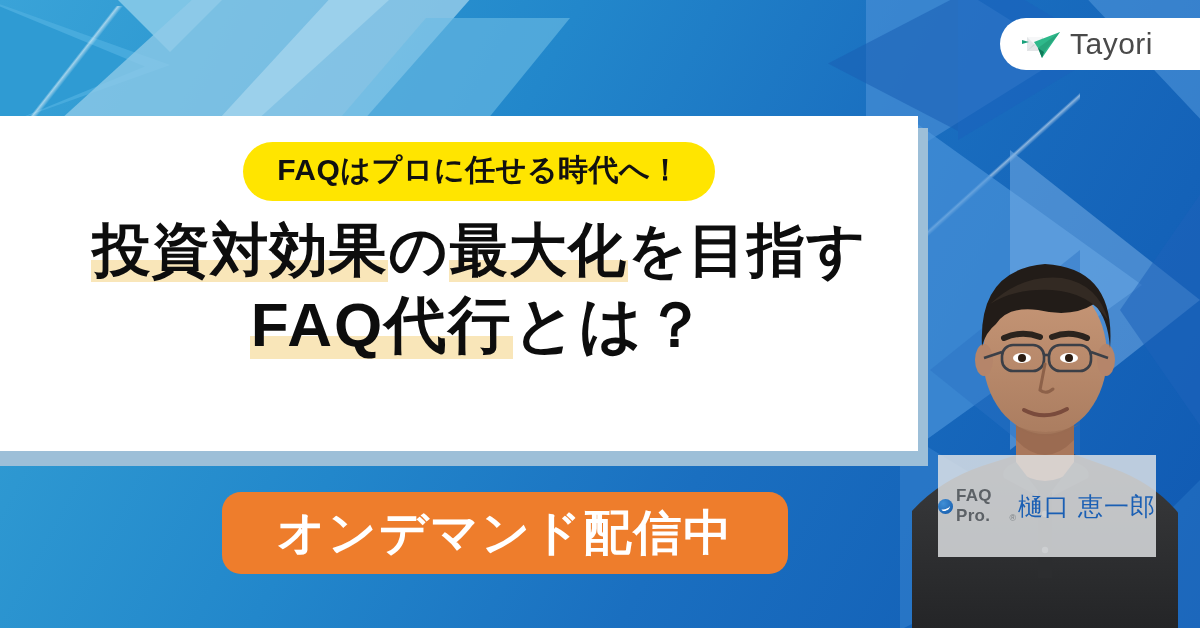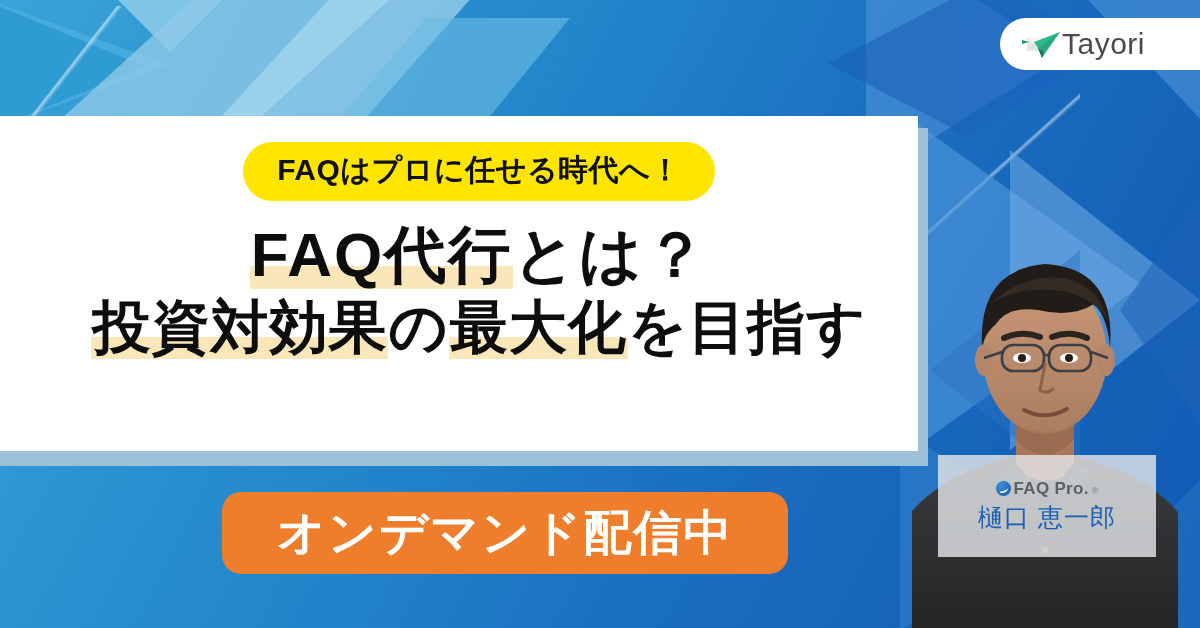--- a/index.html
+++ b/index.html
@@ -123,41 +123,41 @@
     letter-spacing:2px;
     white-space:nowrap;
   }
 
   
   .tayori {
     position:absolute; right:0px; top:18px;
     height:52px; width:200px;
     background:#fff;
     border-radius:26px 0 0 26px;
-    display:flex; align-items:center; gap:2px;
+    display:flex; align-items:center; gap:10px;
     padding-left:22px;
     text-align:right;
   }
   .tayori-mark { width:38px; height:32px; position:relative; flex:none; }
   .tayori-word {
     font-size:30px; color:#4a4a4a; font-weight:400; letter-spacing:.5px;
   }
 
   
   .photo {
     position:absolute; left:912px; top:178px; width:266px; height:450px;
     overflow:hidden;
   }
   .photo svg { display:block; width:100%; height:100%; }
 
   
   .plate {
     position:absolute; left:938px; top:455px; width:218px; height:102px;
     background:rgba(226,228,230,.82);
-    display:flex; flex-direction:column; align-items:center;
+    display:flex; flex-direction:row; align-items:center;
     justify-content:center; gap:2px;
   }
   .plate-logo { display:flex; align-items:center; gap:3px; }
   .plate-logo-mark {
     width:15px; height:15px; border-radius:50%;
     background:radial-gradient(circle at 35% 30%,#3f8fd6,#1257a8);
     position:relative; flex:none;
   }
   .plate-logo-mark::after {
     content:""; position:absolute; left:3px; top:5px; width:9px; height:5px;
@@ -268,22 +268,22 @@
       <span class="plate-logo-tm">®</span>
     </div>
     <div class="plate-name">樋口 恵一郎</div>
   </div>
 
   <div class="card-shadow"></div>
   <div class="card">
     <div class="card-inner">
       <div class="badge">FAQはプロに任せる時代へ！</div>
       <div class="headline">
+        <div class="hl-line first"><span class="mark">投資対効果</span><span>の</span><span class="mark">最大化</span><span>を目指す</span></div>
         <div class="hl-line second"><span class="mark">FAQ代行</span><span>とは？</span></div>
-        <div class="hl-line first"><span class="mark">投資対効果</span><span>の</span><span class="mark">最大化</span><span>を目指す</span></div>
       </div>
     </div>
   </div>
 
   <div class="cta">オンデマンド配信中</div>
 
   <div class="tayori">
     <span class="tayori-mark">
       <svg viewBox="0 0 38 32" width="38" height="32" aria-hidden="true">
         <path d="M5 9 L21 9 L21 23 L5 23 Z" fill="#e4e6e8"></path>

